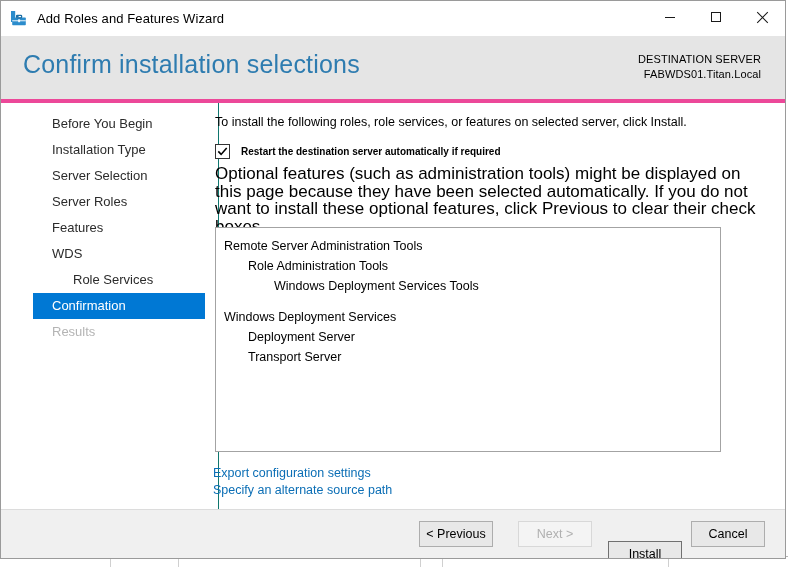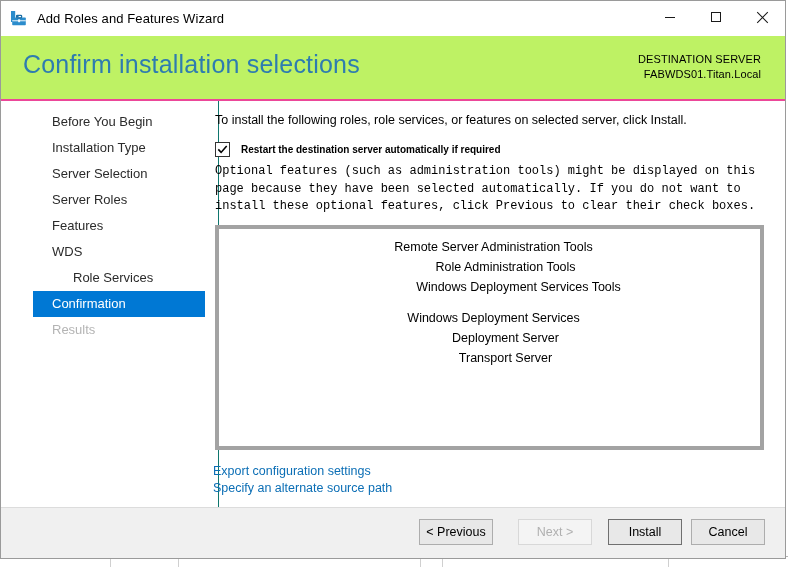--- a/index.html
+++ b/index.html
@@ -91,22 +91,22 @@
     justify-content: center;
     background: transparent;
     border: 0;
   }
   .win-btn svg { display: block; }
 
   
   .header {
     position: relative;
     height: 63px;
-    background: #bef264;
-    border-bottom: 2px solid #ec4899;
+    background: #e5e5e5;
+    border-bottom: 4px solid #ec4899;
   }
   .page-title {
     position: absolute;
     left: 22px;
     top: 14px;
     font-size: 25px;
     font-weight: normal;
     color: #2e7cb0;
     letter-spacing: 0.2px;
     white-space: nowrap;
@@ -208,39 +208,37 @@
     font-size: 10px;
     font-weight: bold;
     color: #000000;
     white-space: nowrap;
   }
   .optional-para {
     position: absolute;
     left: 8px;
     top: 62px;
     width: 549px;
-    font-size: 12px;
+    font-size: 17px;
     line-height: 17.5px;
     color: #000000;
-    font-family: Liberation Mono, monospace;
   }
 
   
   .listbox {
     position: absolute;
     left: 8px;
     top: 124px;
-    width: 549px;
+    width: 506px;
     height: 225px;
-    border: 4px solid #a3a3a3;
+    border: 1px solid #a3a3a3;
     background: #ffffff;
     box-sizing: border-box;
     overflow: hidden;
     padding: 8px 0 0 0;
-    text-align: center;
   }
   .list-row {
     font-size: 12.5px;
     line-height: 20px;
     color: #000000;
     white-space: nowrap;
     padding-left: 8px;
   }
   .list-row.lvl1 { padding-left: 32px; }
   .list-row.lvl2 { padding-left: 58px; }
@@ -278,21 +276,21 @@
     font-size: 12.5px;
     color: #000000;
     background: #e8e8e8;
     border: 1px solid #adadad;
     box-sizing: border-box;
     cursor: pointer;
     padding: 0;
     line-height: 24px;
     text-align: center;
   }
-  .btn.default { border-color: #707070; }
+  .btn.default { border-color: #707070; margin-top: 20px; }
   .btn.disabled {
     color: #b0b0b0;
     background: #f4f4f4;
     border-color: #d8d8d8;
   }
   #btn-previous { left: 418px; }
   #btn-next     { left: 501px; margin-left: 16px; }
   #btn-install  { left: 607px; }
   #btn-cancel   { left: 690px; }
 </style>

